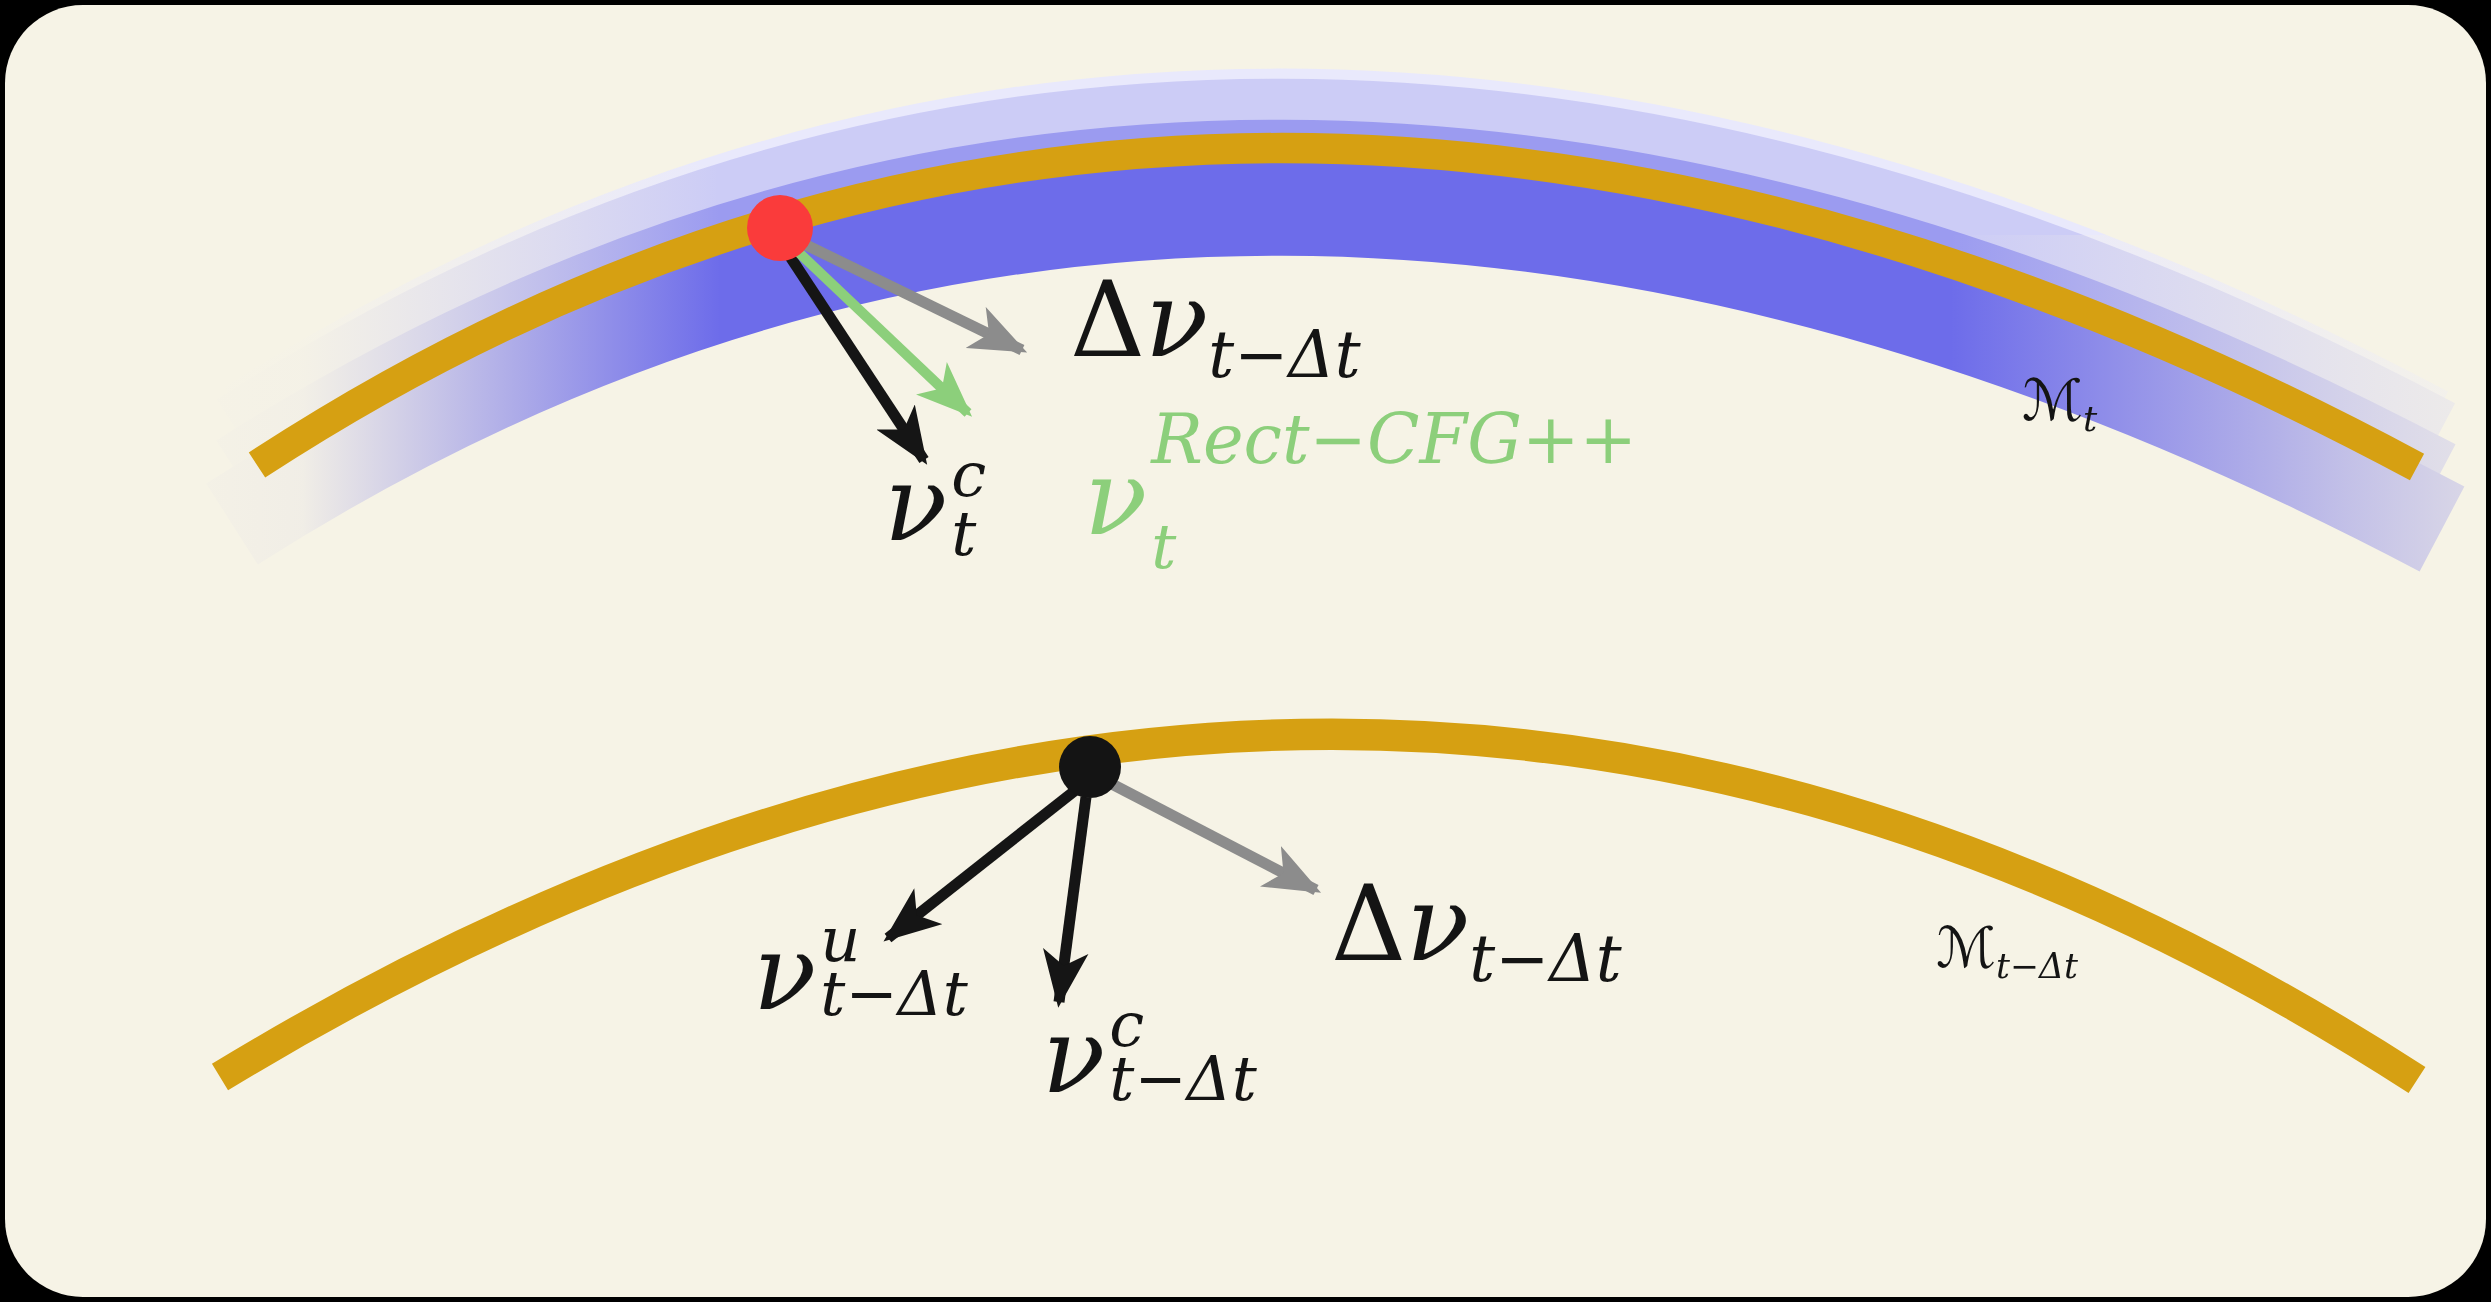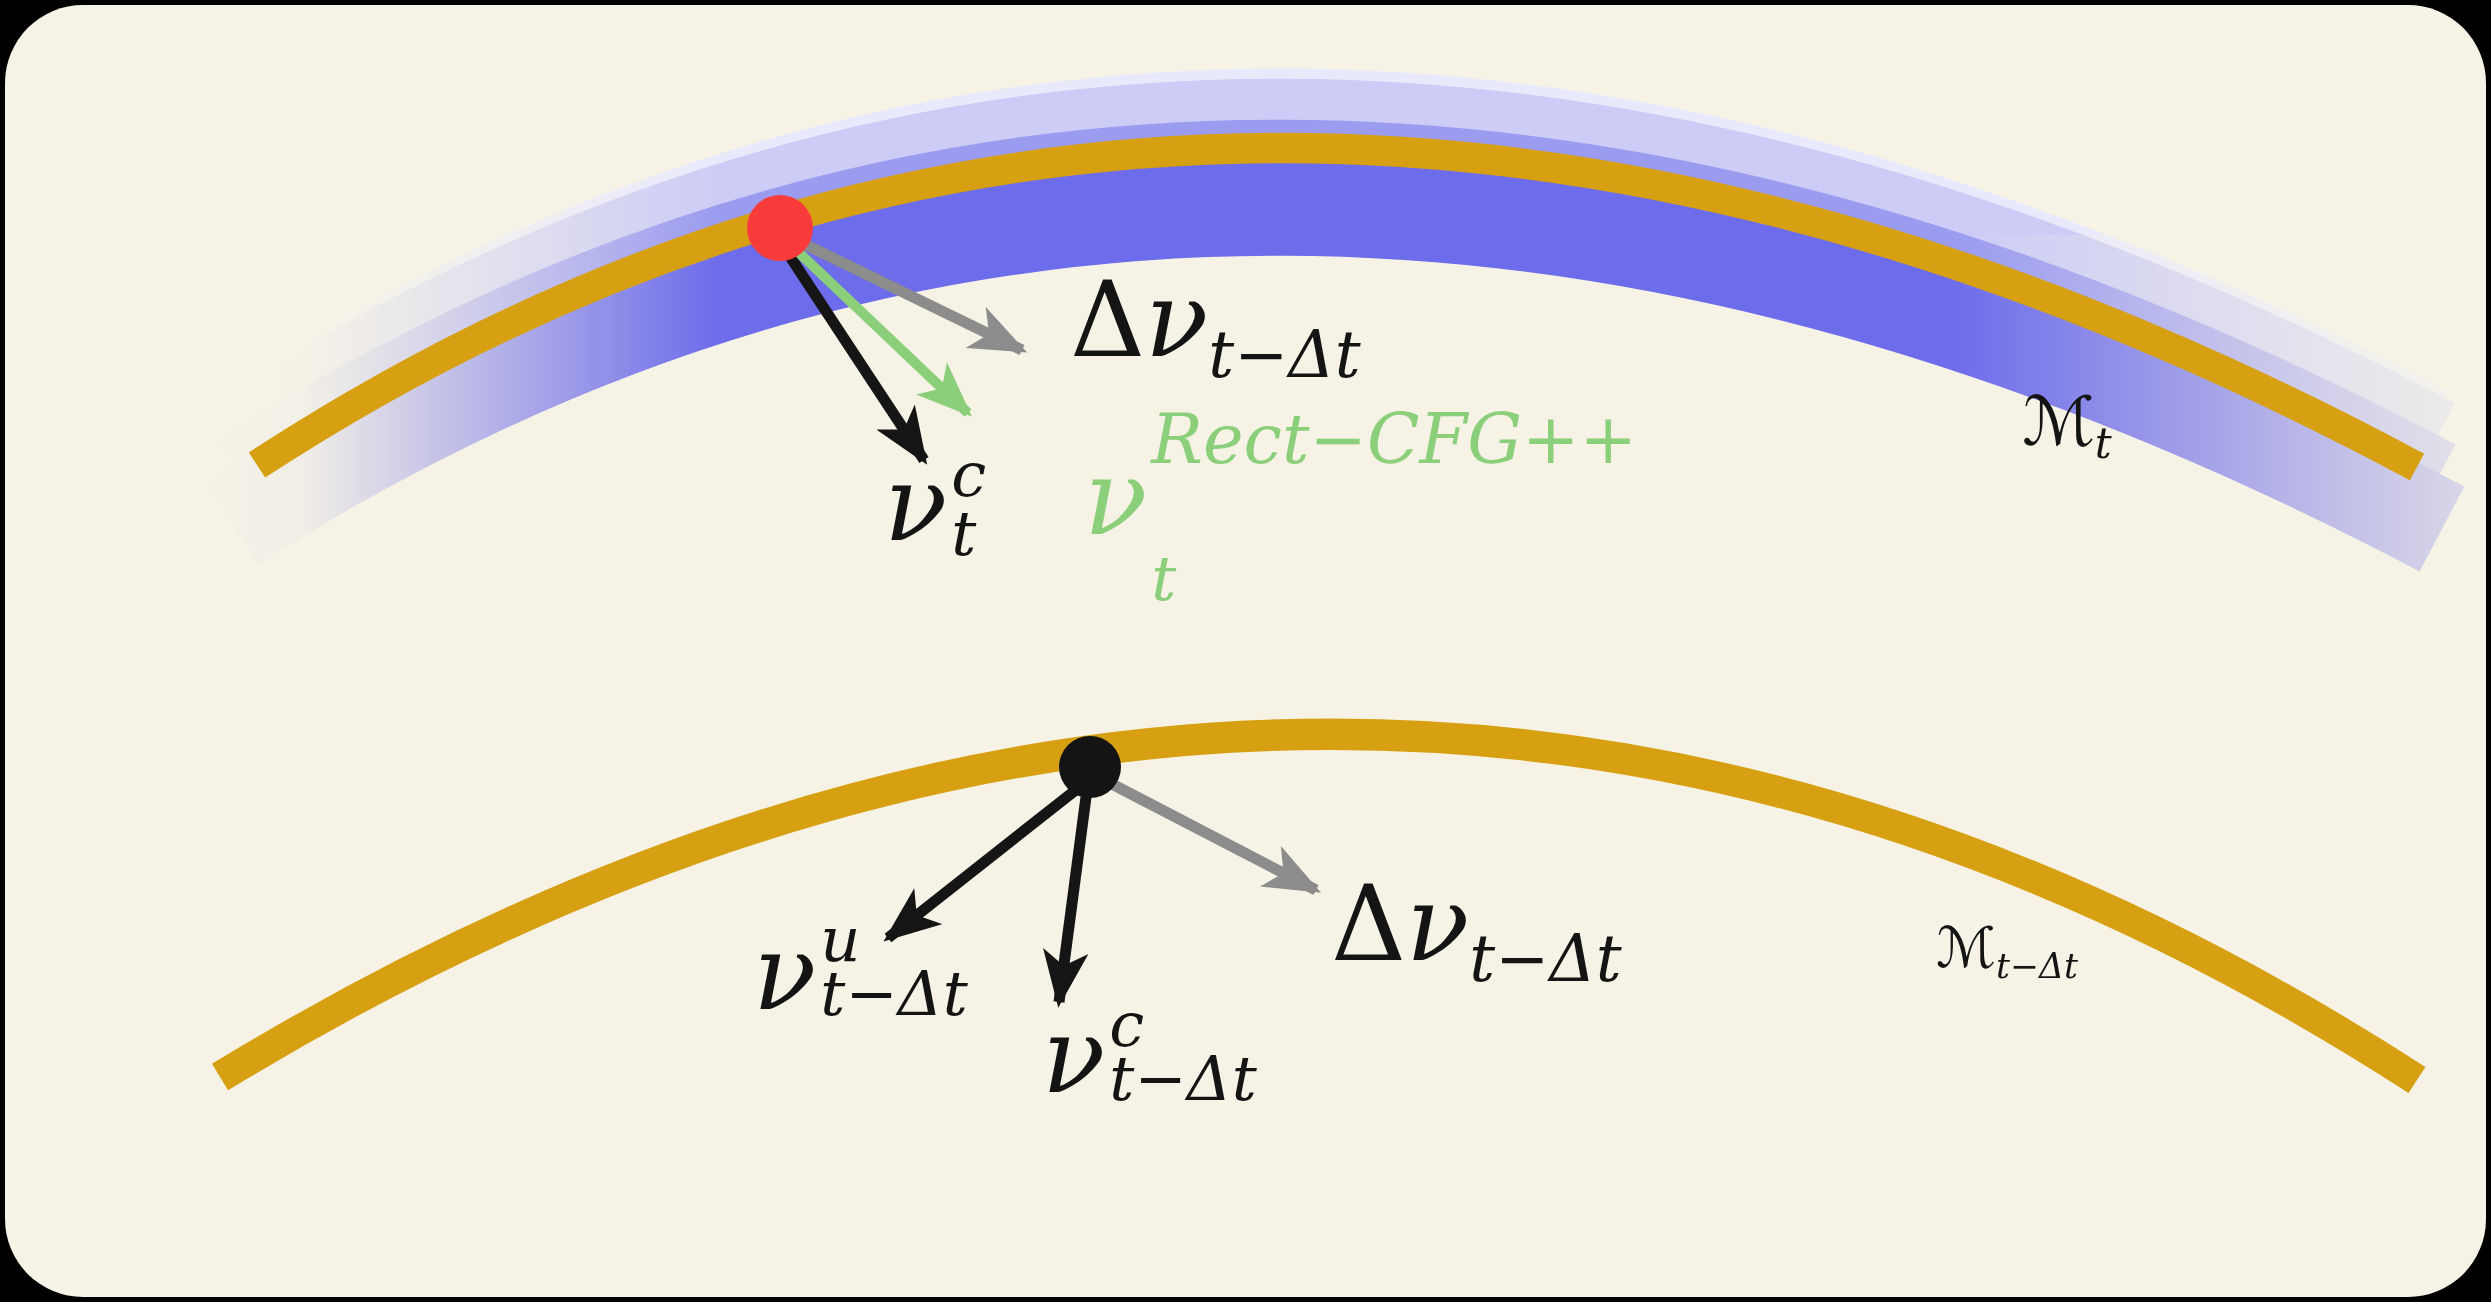--- a/index.html
+++ b/index.html
@@ -98,21 +98,21 @@
   </div>
 
   <div class="lbl" style="left:884px;top:452px;font-size:104px;">
     <span>ν</span><span class="stack" style="transform:translateY(-4px);row-gap:6px;">
       <span class="ss">c</span>
       <span class="ss">t</span>
     </span>
   </div>
 
   <div class="lbl green" style="left:1084px;top:446px;font-size:104px;">
-    <span>ν</span><span class="stack" style="transform:translateY(-36px);row-gap:84px;">
+    <span>ν</span><span class="stack" style="transform:translateY(-36px);row-gap:52px;">
       <span class="ss wide">Rect−CFG++</span>
       <span class="ss">t</span>
     </span>
   </div>
 
   <div class="lbl" style="left:753px;top:921px;font-size:104px;">
     <span>ν</span><span class="stack" style="transform:translateY(-8px);row-gap:1px;">
       <span class="ss">u</span>
       <span class="ss">t−Δt</span>
     </span>
@@ -122,21 +122,21 @@
     <span>ν</span><span class="stack" style="transform:translateY(-6px);row-gap:1px;">
       <span class="ss">c</span>
       <span class="ss">t−Δt</span>
     </span>
   </div>
 
   <div class="lbl" style="left:1331px;top:872px;font-size:104px;">
     <span class="up">Δ</span><span>ν</span><span class="sub">t−Δt</span>
   </div>
 
-  <div class="lbl" style="left:2022px;top:372px;font-size:68px;margin-top:16px;">
+  <div class="lbl" style="left:2022px;top:372px;font-size:57px;">
     <span class="mcal">ℳ</span><span class="sub">t</span>
   </div>
 
   <div class="lbl" style="left:1936px;top:920px;font-size:56px;">
     <span class="mcal">ℳ</span><span class="sub">t−Δt</span>
   </div>
 
 </div>
 
 </body></html>

